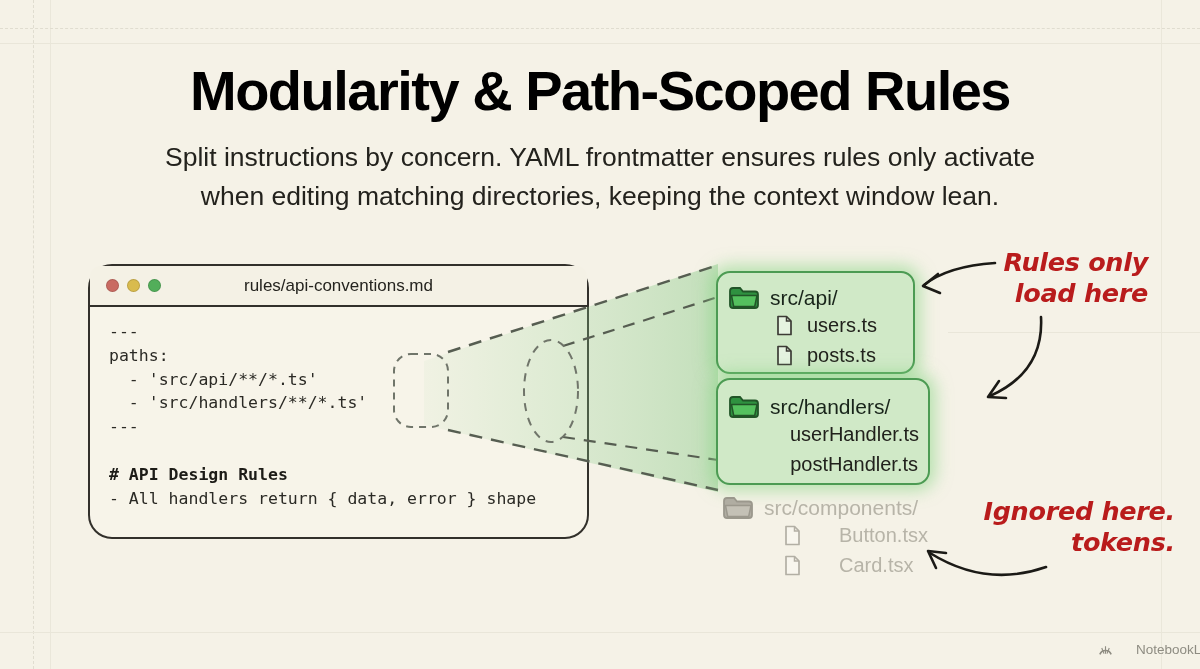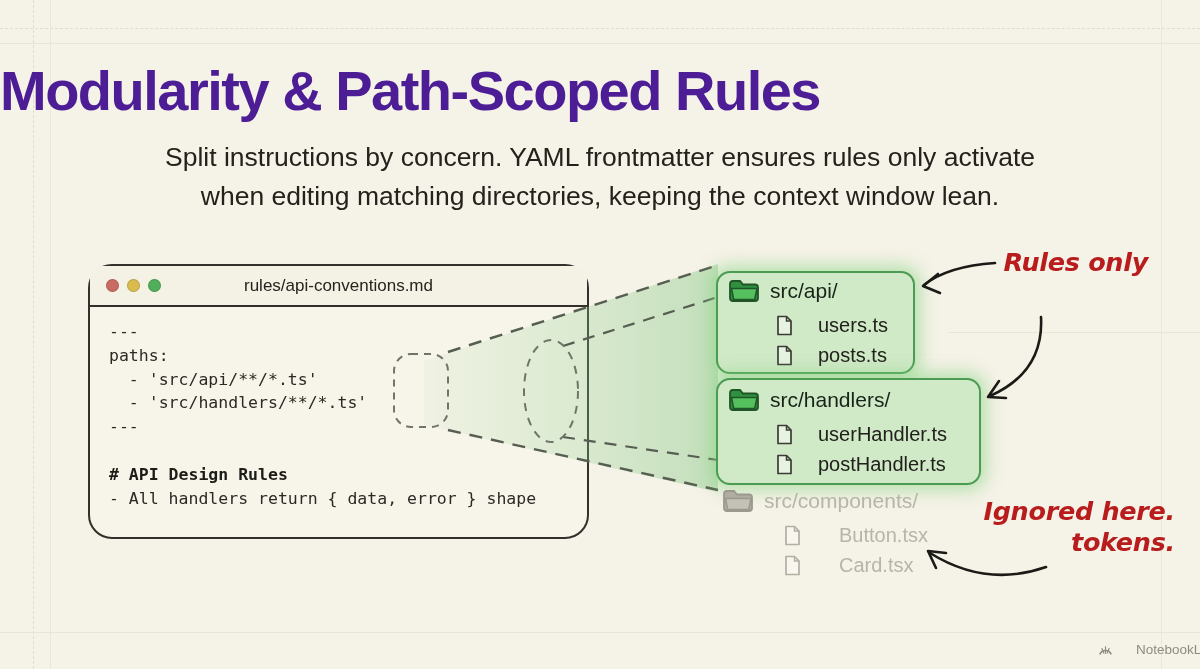--- a/index.html
+++ b/index.html
@@ -15,23 +15,23 @@
   .gl.v{top:0;bottom:0;width:0;}
   .gl.h{left:0;right:0;height:0;}
   .gl.dash-v{border-left:1px dashed #e0ddd0;}
   .gl.solid-v{border-left:1px solid #eae7da;}
   .gl.dash-h{border-top:1px dashed #e0ddd0;}
   .gl.solid-h{border-top:1px solid #e9e6d9;}
 
   
   .title{
     position:absolute;top:58px;left:0;right:0;
-    text-align:left;
+    text-align:center;
     font-size:56px;font-weight:bold;letter-spacing:-1.5px;
-    color:#4c1d95;
+    color:#000000;
   }
   .subtitle{
     position:absolute;top:138px;left:0;right:0;
     text-align:center;
     font-size:26.5px;line-height:39px;color:#23221d;
   }
 
   
   .window{
     position:absolute;left:88px;top:264px;width:501px;height:275px;
@@ -72,24 +72,24 @@
   .fbox{
     position:absolute;
     background:#d0e9c7;
     border:2.5px solid #4c9b53;border-radius:14px;
     box-sizing:border-box;
     box-shadow:0 0 16px 6px rgba(134,214,132,0.55);
     padding:6px 10px 0 10px;
     z-index:6;
   }
   .fbox.api{left:716px;top:271px;width:199px;height:103px;}
-  .fbox.handlers{left:716px;top:378px;width:265px;height:107px;padding-top:8px;}
-  .frow{display:flex;align-items:flex-start;gap:10px;height:31px;}
+  .fbox.handlers{left:716px;top:378px;width:214px;height:107px;padding-top:8px;}
+  .frow{display:flex;align-items:flex-end;gap:10px;height:31px;}
   .frow .flabel{font-size:21px;color:#18241a;font-weight:500;}
-  .filerow{display:flex;align-items:center;gap:25px;height:30px;margin-left:48px;}
+  .filerow{display:flex;align-items:center;gap:14px;height:30px;margin-left:48px;}
   .filerow .flabel{font-size:20px;color:#21211c;}
 
   
   .ignored-group{position:absolute;left:722px;top:489px;z-index:6;}
   .ignored-group .frow .flabel{color:#b7b4a8;font-weight:500;}
   .ignored-group .filerow{margin-left:62px;gap:9px;height:30px;}
   .ignored-group .filerow .flabel{color:#b7b4a8;margin-left:29px;}
 
   
   .hand{
@@ -249,20 +249,21 @@
       <path d="M1041 317 Q1044 372 990 396"></path>
       <path d="M999 381 L988 397 L1006 398"></path>
 
       <path d="M1046 567 Q986 588 930 553"></path>
       <path d="M946 553 L928 551 L936 568"></path>
     </g>
   </svg>
 
   <div class="hand rules-note">
     <div>Rules only</div>
+    <div>load here</div>
   </div>
   <div class="hand ignored-note">
     <div>Ignored here.</div>
     <div>tokens.</div>
   </div>
 
   <div class="watermark">
     <svg width="15" height="13" viewBox="0 0 20 17">
       <path d="M2.5 15 A8 8 0 0 1 17.5 15" fill="none" stroke="#8e8c82" stroke-width="2.2"></path>
       <path d="M10 4 V14 M5 6.5 L8 14 M15 6.5 L12 14" stroke="#8e8c82" stroke-width="1.5" fill="none"></path>

